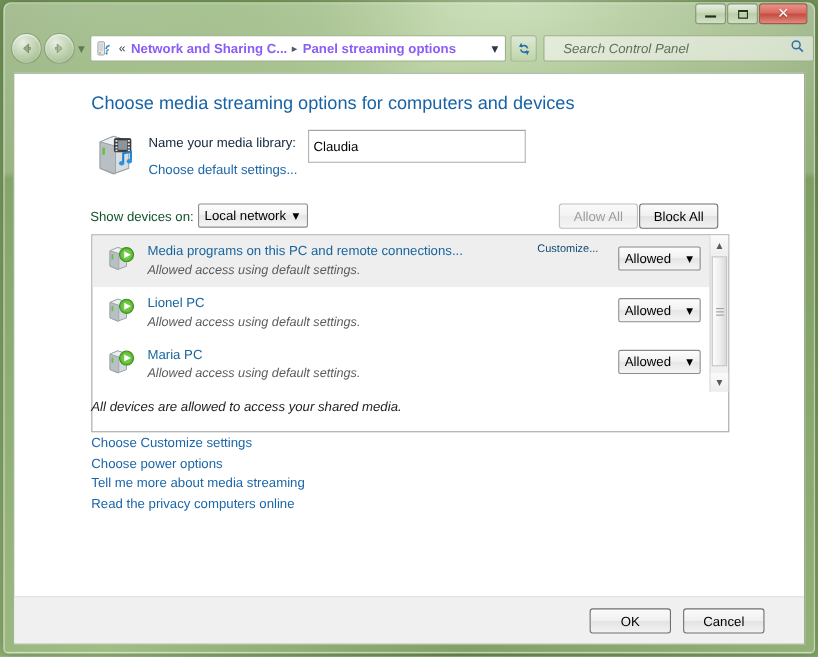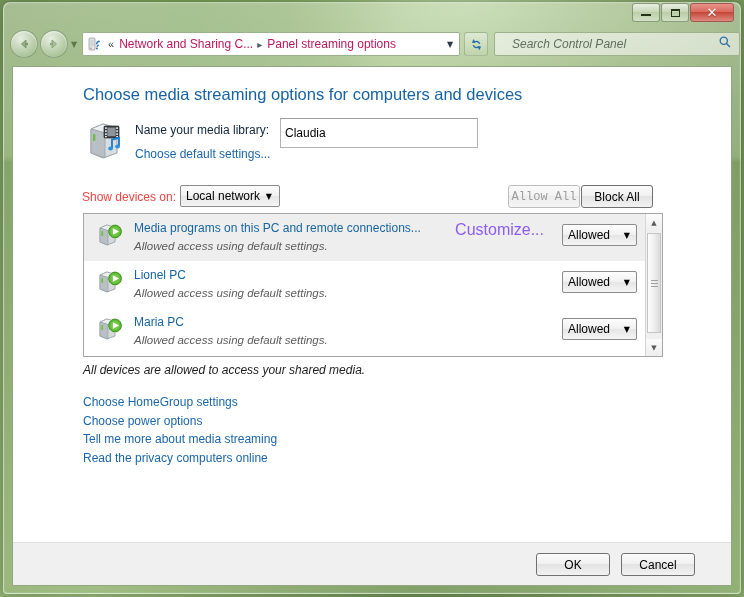--- a/index.html
+++ b/index.html
@@ -101,21 +101,21 @@
     position: absolute;
     left: 78px; top: 4px; width: 378px; height: 24px;
     background: #fff;
     border: 1px solid #9cb28c;
     border-radius: 2px;
     display: flex; align-items: center;
     box-sizing: border-box;
     font-size: 12px;
   }
   .addr-icon { margin-left: 4px; width: 16px; height: 16px; position: relative; flex: none; }
-  .crumb { color: #be185d; padding: 0 1px; }
+  .crumb { color: #8b5cf6; padding: 0 1px; font-weight: bold; }
   .crumb-sep { color: #4a5a68; margin: 0 4px 0 3px; font-size: 10px; }
   .chev-lt { color: #30404f; margin-left: 5px; margin-right: 4px; font-size: 11px; }
   .addr-drop {
     margin-left: auto; width: 18px; height: 22px;
     display: flex; align-items: center; justify-content: center;
     font-size: 8px; color: #2a3a46;
     font-family: "DejaVu Sans", sans-serif;
   }
   .refreshbtn {
     position: absolute; left: 460px; top: 4px;
@@ -174,21 +174,21 @@
     background: #fff;
   }
   .lib-default {
     position: absolute; left: 122px; top: 80px;
     font-size: 12px; color: #1b66a8; cursor: default;
   }
 
   .showrow { position: absolute; left: 0; top: 118px; width: 720px; height: 26px; }
   .show-label {
     position: absolute; left: 69px; top: 5px;
-    font-size: 12px; color: #ef4444;
+    font-size: 12px; color: #14532d;
   }
   .show-select {
     position: absolute; left: 167px; top: 0px;
     width: 100px; height: 22px;
     border: 1px solid #8b8b8b;
     border-radius: 2px;
     background: linear-gradient(180deg, #fdfdfd, #f1f1f1 48%, #e5e5e5 50%, #f5f5f5);
     display: flex; align-items: center;
     box-sizing: border-box;
     font-size: 12px; color: #000;
@@ -207,27 +207,27 @@
     font-size: 12px; color: #000;
     display: flex; align-items: center; justify-content: center;
     box-sizing: border-box;
     cursor: default;
   }
   .hdr-btn.disabled {
     color: #9d9d9d;
     border-color: #bdbdbd;
     background: linear-gradient(180deg, #fafafa, #f3f3f3 48%, #ececec 50%, #f5f5f5);
   }
-  .btn-allowall { left: 495px; font-family: Liberation Mono, monospace; }
+  .btn-allowall { left: 495px; }
   .btn-blockall { left: 568px; }
 
   
   .devlist {
     position: absolute; left: 70px; top: 146px;
-    width: 580px; height: 144px;
+    width: 580px; height: 180px;
     border: 1px solid #a6a6a6;
     background: #fff;
     box-sizing: border-box;
     padding-left: 30px;
   }
   .devrows { position: absolute; left: 0; top: 0; width: 563px; height: 142px; overflow: hidden; }
   .devrow {
     position: relative;
     height: 47px;
     box-sizing: border-box;
@@ -237,21 +237,21 @@
   .dev-name {
     position: absolute; left: 50px; top: 7px;
     font-size: 12px; color: #17659f; cursor: default;
   }
   .dev-sub {
     position: absolute; left: 50px; top: 26px;
     font-size: 11.5px; font-style: italic; color: #5c5c5c;
   }
   .dev-customize {
     position: absolute; right: 103px; top: 7px;
-    font-size: 16px; color: #8b5cf6; cursor: default;
+    font-size: 10px; color: #0c4a6e; cursor: default;
   }
   .dev-select {
     position: absolute; right: 10px; top: 10px;
     width: 75px; height: 22px;
     border: 1px solid #8b8b8b;
     border-radius: 2px;
     background: linear-gradient(180deg, #fdfdfd, #f1f1f1 48%, #e5e5e5 50%, #f5f5f5);
     display: flex; align-items: center;
     box-sizing: border-box;
     font-size: 12px; color: #000;
@@ -523,21 +523,21 @@
               <div></div>
           </div>
         </div>
         <div class="sb-arrow down">▼</div>
       </div>
     </div>
 
     <div class="allnote">All devices are allowed to access your shared media.</div>
 
     <div class="links">
-      <span class="link-item">Choose HomeGroup settings</span>
+      <span class="link-item">Choose Customize settings</span>
       <span class="link-item">Choose power options</span>
       <span class="link-item">Tell me more about media streaming</span>
       <span class="link-item">Read the privacy computers online</span>
     </div>
 
     <div class="footer">
       <div class="ftr-btn btn-ok">OK</div>
       <div class="ftr-btn btn-cancel">Cancel</div>
     </div>
 

